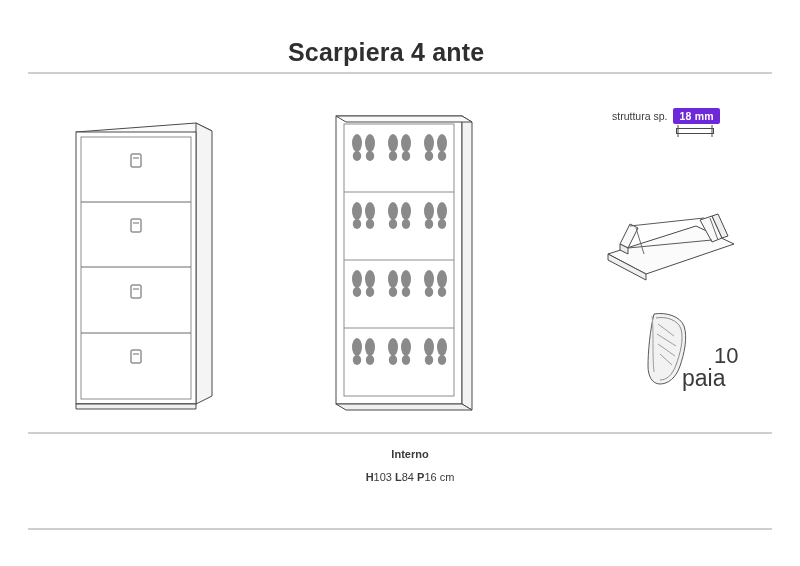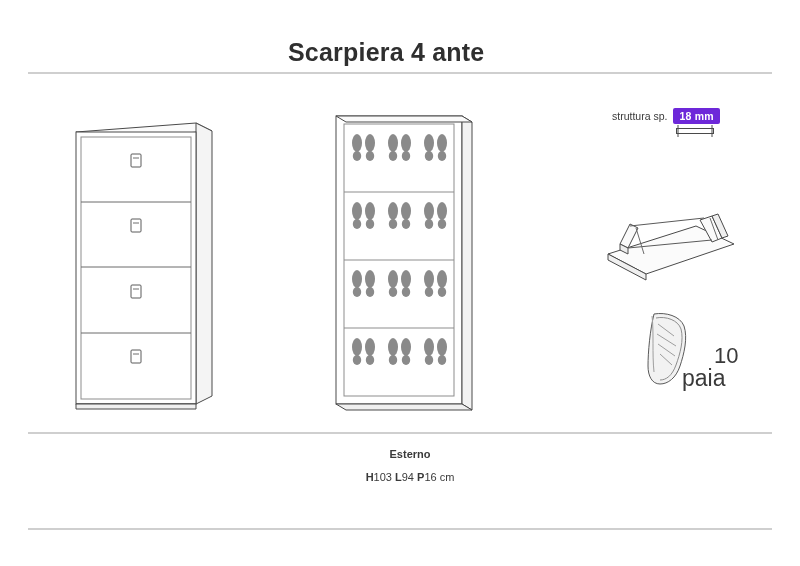--- a/index.html
+++ b/index.html
@@ -304,22 +304,22 @@
           <g transform="translate(13,0)">
               <ellipse cx="5" cy="9" rx="5" ry="9"></ellipse>
               <ellipse cx="5" cy="22" rx="4.2" ry="5"></ellipse>
             </g>
         </g>
       </g>
     </svg>
   </div>
 
   <div class="caption" style="left:320px; top:446px; width:180px;">
-    <span class="head">Esterno</span>
-    <span class="dims"><b>H</b><span>103</span> <b>L</b><span>94</span> <b>P</b><span>16</span> <span>cm</span></span>
+    <span class="head">Interno</span>
+    <span class="dims"><b>H</b><span>103</span> <b>L</b><span>84</span> <b>P</b><span>16</span> <span>cm</span></span>
   </div>
 
   <div class="thick-wrap">
     <span>struttura sp.</span>
     <span class="thick-badge">18 mm</span>
   </div>
   <div class="draw" style="left:676px; top:124px;">
     <svg width="38" height="16" viewBox="0 0 38 16" xmlns="http://www.w3.org/2000/svg">
       <rect x="0.5" y="4.5" width="37" height="5" fill="#ffffff" stroke="#4a4a4a"></rect>
       <line x1="2" y1="1" x2="2" y2="13" stroke="#4a4a4a"></line>

